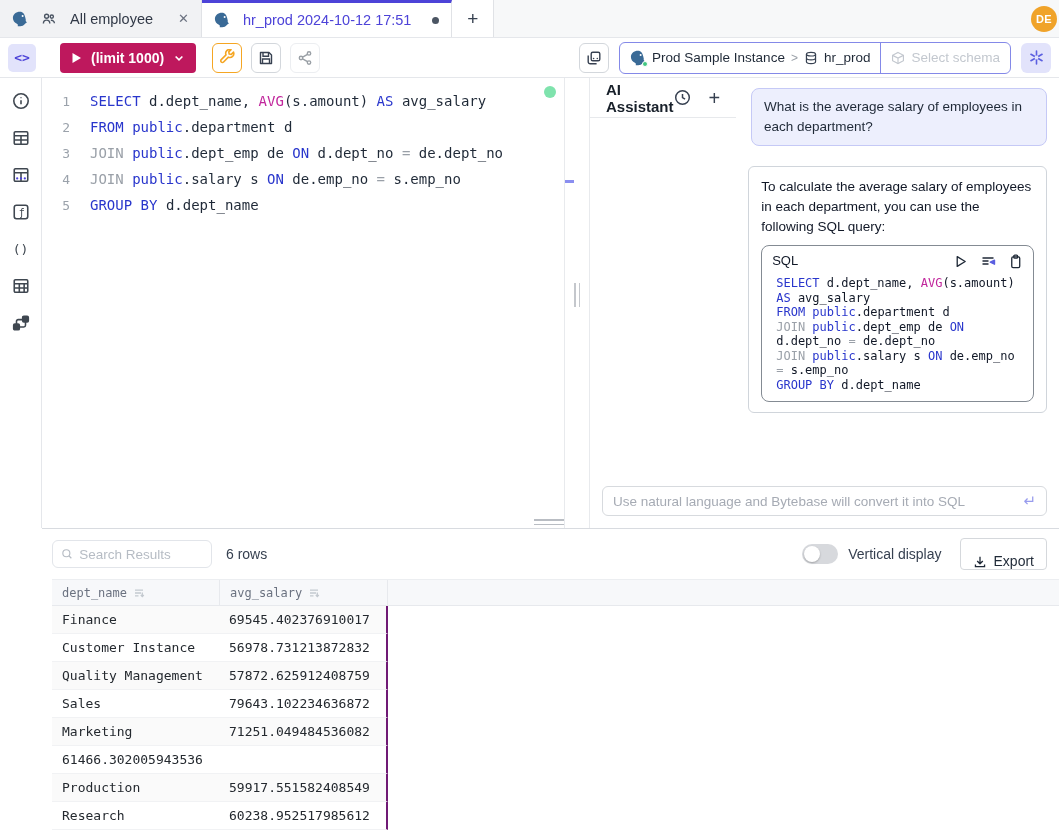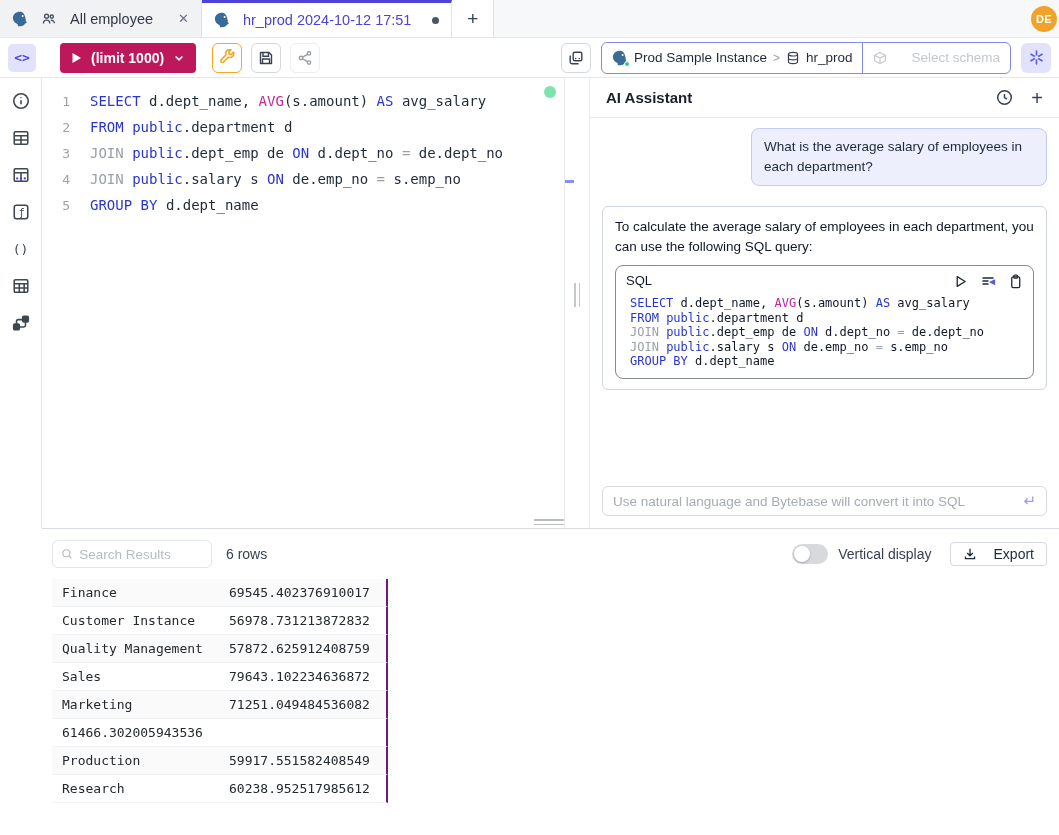--- a/index.html
+++ b/index.html
@@ -25,21 +25,21 @@
   .icon-btn { width:30px; height:30px; border-radius:6px; display:flex; align-items:center; justify-content:center; background:#fff; cursor:pointer; }
   .wrench-btn { border:1.5px solid #f5a623; margin-left:7px; }
   .save-btn { border:1px solid #d3d7dc; }
   .share-btn { border:1px solid #eceef1; }
   .toolbar-right { margin-left:auto; display:flex; align-items:center; gap:10px; }
   .batch-btn { border:1px solid #d3d7dc; }
   .conn-pill { height:32px; border:1px solid #8489e8; border-radius:6px; display:flex; align-items:stretch; overflow:hidden; }
   .conn-main { display:flex; align-items:center; gap:6px; padding:0 10px; font-size:13.5px; color:#1f2937; cursor:pointer; }
   .conn-sep { color:#9aa0a8; font-size:12px; }
   .conn-div { width:1px; background:#8489e8; }
-  .conn-schema { display:flex; align-items:center; gap:24px; padding:0 10px; font-size:13.5px; color:#c3c8cf; cursor:pointer; }
+  .conn-schema { display:flex; align-items:center; gap:6px; padding:0 10px; font-size:13.5px; color:#c3c8cf; cursor:pointer; }
   .pg-wrap { position:relative; display:flex; }
   .pg-wrap .green { position:absolute; right:-2px; bottom:-1px; width:6px; height:6px; border-radius:50%; background:#41c780; border:1px solid #fff; }
   .openai-btn { background:#e2e3fb; border-radius:6px; }
 
   
   .main { flex:1; display:flex; min-height:0; }
   .sidebar { width:42px; border-right:1px solid #e5e7eb; display:flex; flex-direction:column; align-items:center; padding-top:14px; gap:19px; }
   .side-ic { width:18px; height:18px; display:flex; align-items:center; justify-content:center; cursor:pointer; color:#3f4750; font-family:"DejaVu Sans Mono", monospace; font-size:13px; }
   .editor-pane { width:523px; position:relative; padding-top:10px; font-family:"DejaVu Sans Mono", monospace; border-right:1px solid #e8eaed; }
   .code-line { display:flex; height:26px; align-items:center; font-size:14px; }
@@ -47,21 +47,21 @@
   .kw { color:#2936cc; }
   .fn { color:#c1269c; }
   .dim { color:#9aa0a8; }
   .status-dot { position:absolute; top:8px; right:8px; width:12px; height:12px; border-radius:50%; background:#7fe3ad; }
   .gutter { width:24px; position:relative; }
   .scroll-dash { position:absolute; top:102px; left:0; width:9px; height:3px; background:#8a8ef0; }
   .v-handle { position:absolute; top:205px; left:50%; transform:translateX(-50%); display:flex; gap:3px; cursor:col-resize; }
   .v-handle i { width:1.5px; height:24px; background:#c4c7cc; display:block; }
 
   
-  .ai-panel { flex:1; border-left:1px solid #e8eaed; position:relative; display:flex; flex-direction:column; }
+  .ai-panel { flex:1; border-left:1px solid #e8eaed; position:relative; display:flex; flex-direction:row; }
   .ai-header { height:40px; display:flex; align-items:center; padding:0 16px; border-bottom:1px solid #e7e9ec; }
   .ai-title { font-size:15px; font-weight:600; color:#18202a; }
   .ai-header-icons { margin-left:auto; display:flex; align-items:center; gap:18px; }
   .ai-plus { font-size:20px; color:#374151; cursor:pointer; line-height:1; }
   .ai-body { padding:10px 12px; }
   .user-bubble { margin-left:auto; max-width:296px; background:#edeffd; border:1px solid #c5c9f6; border-radius:8px; padding:8px 12px; font-size:13.5px; line-height:20px; color:#1f2937; width:fit-content; }
   .answer-card { margin-top:20px; border:1px solid #d0d5db; border-radius:6px; padding:10px 12px; font-size:13.5px; line-height:20px; color:#111827; }
   .code-card { margin-top:8px; border:1px solid #848b93; border-radius:8px; overflow:hidden; }
   .code-card-head { display:flex; align-items:center; padding:5px 10px 2px; }
   .code-card-head .lang { font-size:13px; color:#111827; }
@@ -79,21 +79,21 @@
   .h-handle i { width:30px; height:1.5px; background:#b9bdc3; display:block; }
   .res-toolbar { height:50px; display:flex; align-items:center; padding:0 12px 0 10px; gap:14px; }
   .search-box { width:160px; height:28px; border:1px solid #e2e5ea; border-radius:6px; display:flex; align-items:center; padding:0 8px; gap:6px; }
   .search-box input { border:none; outline:none; width:100%; font-size:13.5px; color:#1f2937; font-family:"Liberation Sans", sans-serif; }
   .search-box input::placeholder { color:#b6bcc4; }
   .row-count { font-size:14px; color:#374151; }
   .res-right { margin-left:auto; display:flex; align-items:center; gap:10px; }
   .toggle { width:36px; height:20px; border-radius:10px; background:#d7d9dd; position:relative; cursor:pointer; }
   .toggle .knob { position:absolute; top:2px; left:2px; width:16px; height:16px; border-radius:50%; background:#fff; box-shadow:0 1px 2px rgba(0,0,0,.25); }
   .toggle-label { font-size:14px; color:#374151; margin-right:8px; }
-  .export-btn { height:24px; border:1px solid #d5d8dc; border-radius:4px; background:#fff; display:flex; align-items:center; gap:17px; padding:0 12px; font-size:14px; color:#1f2937; cursor:pointer; }
+  .export-btn { height:32px; border:1px solid #d5d8dc; border-radius:4px; background:#fff; display:flex; align-items:flex-end; gap:7px; padding:0 12px; font-size:14px; color:#1f2937; cursor:pointer; }
   .tbl { margin-left:10px; font-family:"DejaVu Sans Mono", monospace; }
   .thead { display:flex; background:#f7f8fa; border-top:1px solid #eceef1; border-bottom:1px solid #e7e9ed; height:27px; }
   .th { width:168px; display:flex; align-items:center; gap:6px; padding:0 10px; font-size:12px; color:#6b7280; border-right:1px solid #e7e9ed; cursor:pointer; }
   .th-fill { flex:1; }
   .trow { display:flex; height:28px; width:336px; border-right:2px solid #701a75; border-bottom:1px solid #f1f2f4; }
   .trow:nth-child(odd) { background:#fafafa; }
   .td { width:168px; display:flex; align-items:center; padding:0 10px; font-size:13px; color:#24292f; white-space:nowrap; overflow:hidden; }
 </style>
 </head>
 <body>
@@ -352,20 +352,35 @@
         <button class="export-btn">
           <svg width="14" height="14" viewBox="0 0 16 16" fill="none" stroke="#1f2937" stroke-width="1.5">
               <path d="M8 2v7.5M4.8 6.8 8 10l3.2-3.2"></path>
               <path d="M2.8 10.8v2.4h10.4v-2.4"></path>
             </svg>
           <span>Export</span>
         </button>
       </div>
     </div>
     <div class="tbl">
+      <div class="thead">
+        <div class="th">
+          <span>dept_name</span>
+          <svg width="12" height="12" viewBox="0 0 12 12" fill="none" stroke="#c3c9cf" stroke-width="1.3">
+              <path d="M2 3.2h8M2 6h6M2 8.8h3.5M9.3 5.4v4M7.8 8l1.5 1.6L10.8 8"></path>
+            </svg>
+        </div>
+        <div class="th">
+          <span>avg_salary</span>
+          <svg width="12" height="12" viewBox="0 0 12 12" fill="none" stroke="#c3c9cf" stroke-width="1.3">
+              <path d="M2 3.2h8M2 6h6M2 8.8h3.5M9.3 5.4v4M7.8 8l1.5 1.6L10.8 8"></path>
+            </svg>
+        </div>
+        <div class="th-fill"></div>
+      </div>
       <div id="tbody">
           <div class="trow">
             <div class="td">Finance</div>
             <div class="td">69545.402376910017</div>
           </div>
           <div class="trow">
             <div class="td">Customer Instance</div>
             <div class="td">56978.731213872832</div>
           </div>
           <div class="trow">

